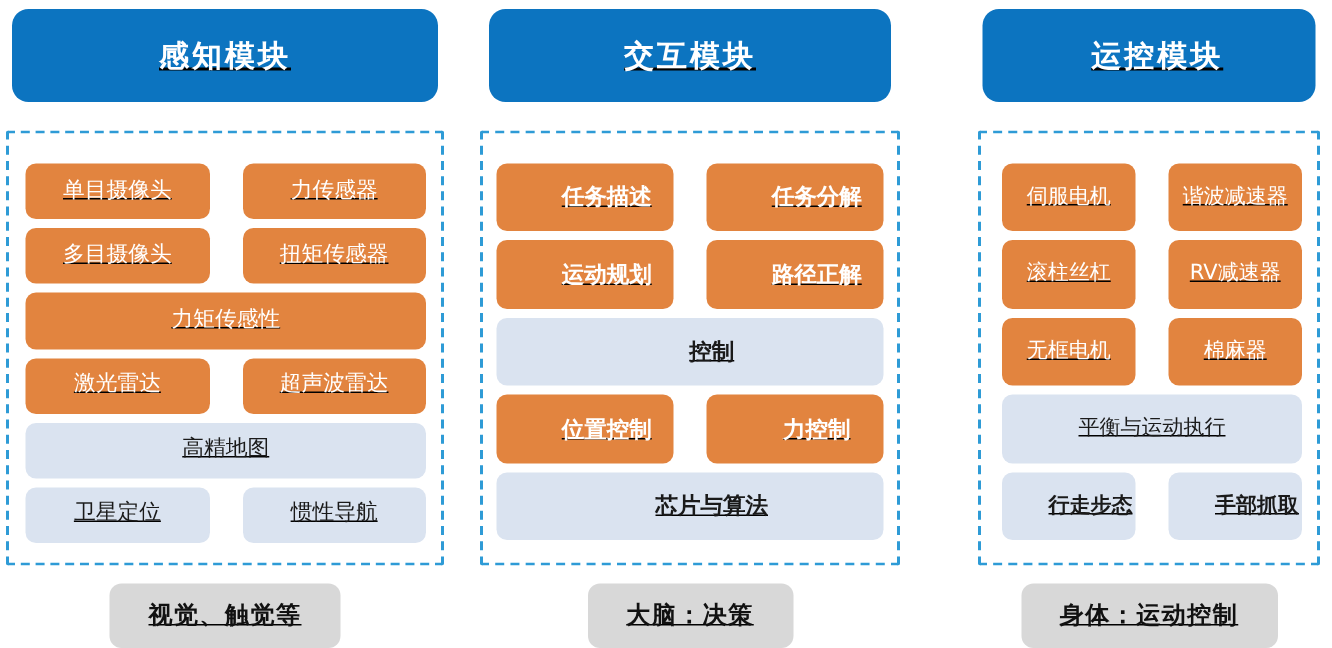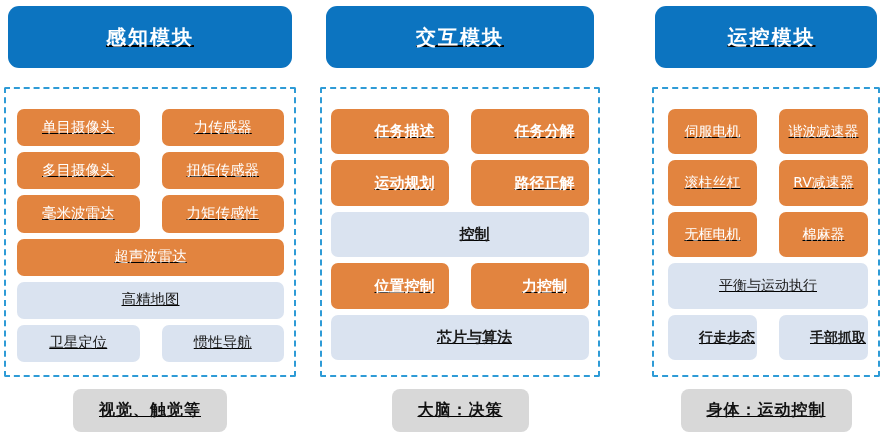--- a/index.html
+++ b/index.html
@@ -140,25 +140,25 @@
         <div class="chip orange">单目摄像头</div>
         <div class="chip orange">力传感器</div>
       </div>
 
       <div class="chip-row">
         <div class="chip orange">多目摄像头</div>
         <div class="chip orange">扭矩传感器</div>
       </div>
 
       <div class="chip-row">
-        <div class="chip orange">毫米波雷达</div>
         <div class="chip orange">力矩传感性</div>
       </div>
 
       <div class="chip-row">
+        <div class="chip orange">激光雷达</div>
         <div class="chip orange">超声波雷达</div>
       </div>
 
       <div class="chip-row">
         <div class="chip grey wide">高精地图</div>
       </div>
 
       <div class="chip-row">
         <div class="chip grey">卫星定位</div>
         <div class="chip grey">惯性导航</div>

